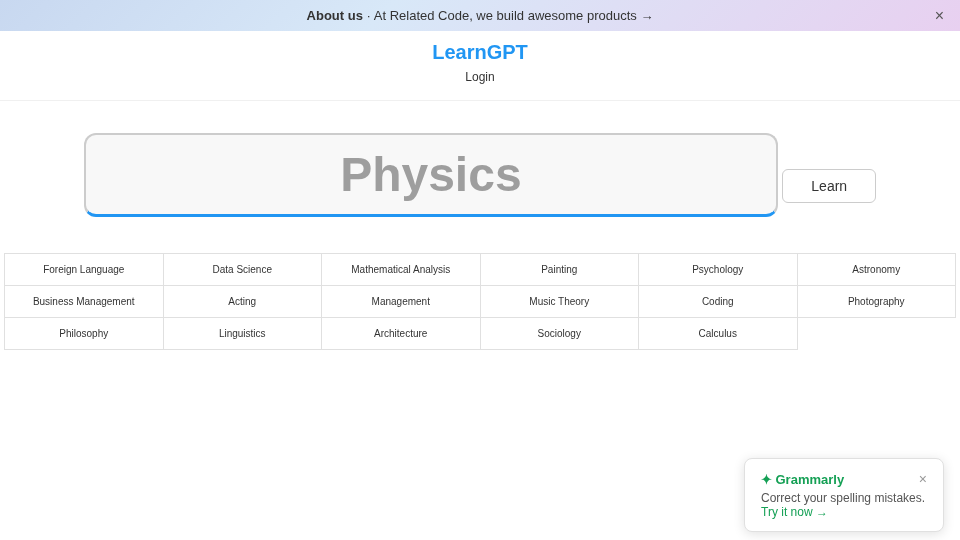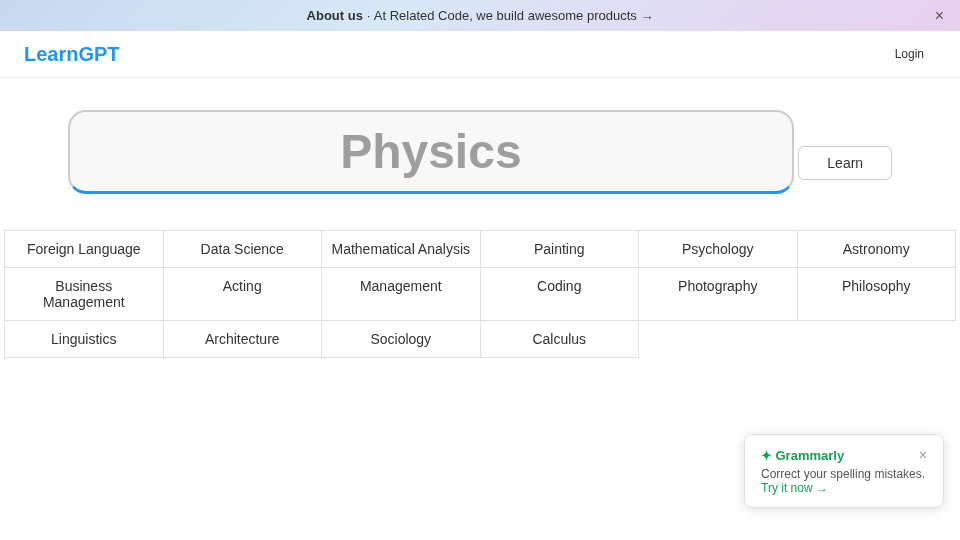--- a/index.html
+++ b/index.html
@@ -26,20 +26,21 @@
       border: none;
     }
 
     
     #navbar {
       display: flex;
       justify-content: space-between;
       align-items: center;
       padding: 10px 24px;
       border-bottom: 1px solid #f0f0f0;
+      flex-direction: column;
     }
     .logo {
       font-size: 20px;
       font-weight: 700;
       color: #1a1a2e;
     }
     .logo span { color: #2196F3; }
     .login-btn {
       background: none;
       border: none;
@@ -57,22 +58,22 @@
     .hero-title {
       font-size: 52px;
       font-weight: 900;
       color: #1a1a2e;
       line-height: 1.1;
       margin-bottom: 16px;
     }
     .subject-input-wrapper {
       display: inline-block;
       border: 2px solid #ccc;
-      border-radius: 18px;
-      padding: 12px 40px;
+      border-radius: 12px;
+      padding: 12px 24px;
       min-width: 340px;
       background: #f8f8f8;
       margin-bottom: 16px;
       border-bottom: 3px solid #2196F3;
     }
     .subject-input {
       font-size: 48px;
       font-weight: 700;
       color: #9e9e9e;
       background: transparent;
@@ -116,30 +117,30 @@
       gap: 0;
       border-top: 1px solid #e0e0e0;
       border-left: 1px solid #e0e0e0;
       margin: 0 4px;
     }
     .cat-item {
       border-right: 1px solid #e0e0e0;
       border-bottom: 1px solid #e0e0e0;
       padding: 10px 8px;
       text-align: center;
-      font-size: 14px;
+      font-size: 10px;
       color: #333;
       cursor: pointer;
       background: #fff;
     }
 
     
     #grammar-toast {
       position: absolute;
-      bottom: 32px;
+      bottom: 8px;
       right: 16px;
       background: #fff;
       border: 1px solid #e0e0e0;
       border-radius: 8px;
       padding: 12px 16px;
       box-shadow: 0 2px 12px rgba(0,0,0,0.12);
       width: 200px;
       font-size: 12px;
       color: #555;
     }
@@ -190,20 +191,21 @@
 <div id="category-grid">
     <div class="cat-item">Foreign Language</div>
     <div class="cat-item">Data Science</div>
     <div class="cat-item">Mathematical Analysis</div>
     <div class="cat-item">Painting</div>
     <div class="cat-item">Psychology</div>
     <div class="cat-item">Astronomy</div>
     <div class="cat-item">Business Management</div>
     <div class="cat-item">Acting</div>
     <div class="cat-item">Management</div>
+    <div class="cat-item">Music Theory</div>
     <div class="cat-item">Coding</div>
     <div class="cat-item">Photography</div>
     <div class="cat-item">Philosophy</div>
     <div class="cat-item">Linguistics</div>
     <div class="cat-item">Architecture</div>
     <div class="cat-item">Sociology</div>
     <div class="cat-item">Calculus</div>
   </div>
 
 <div id="grammar-toast">

